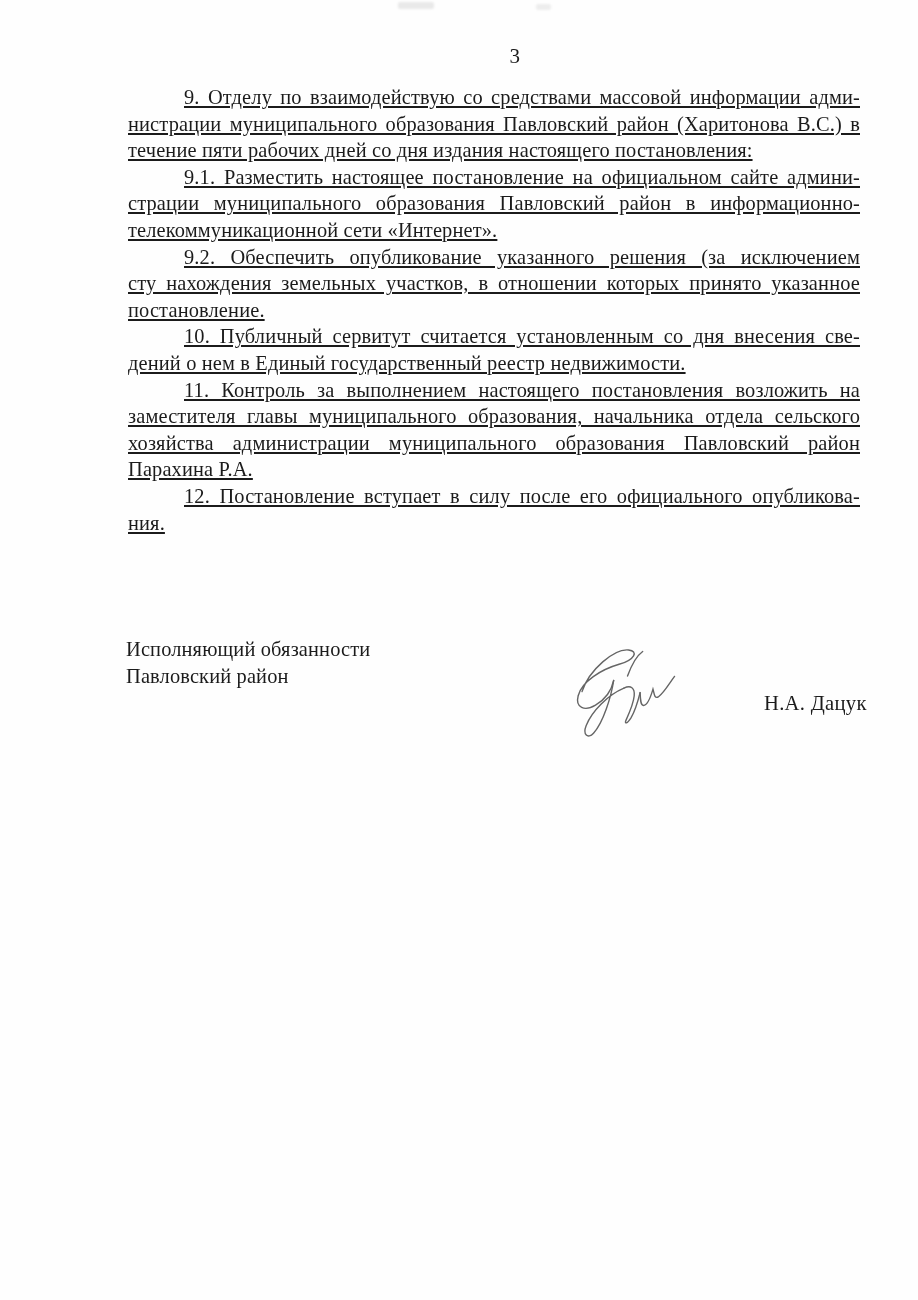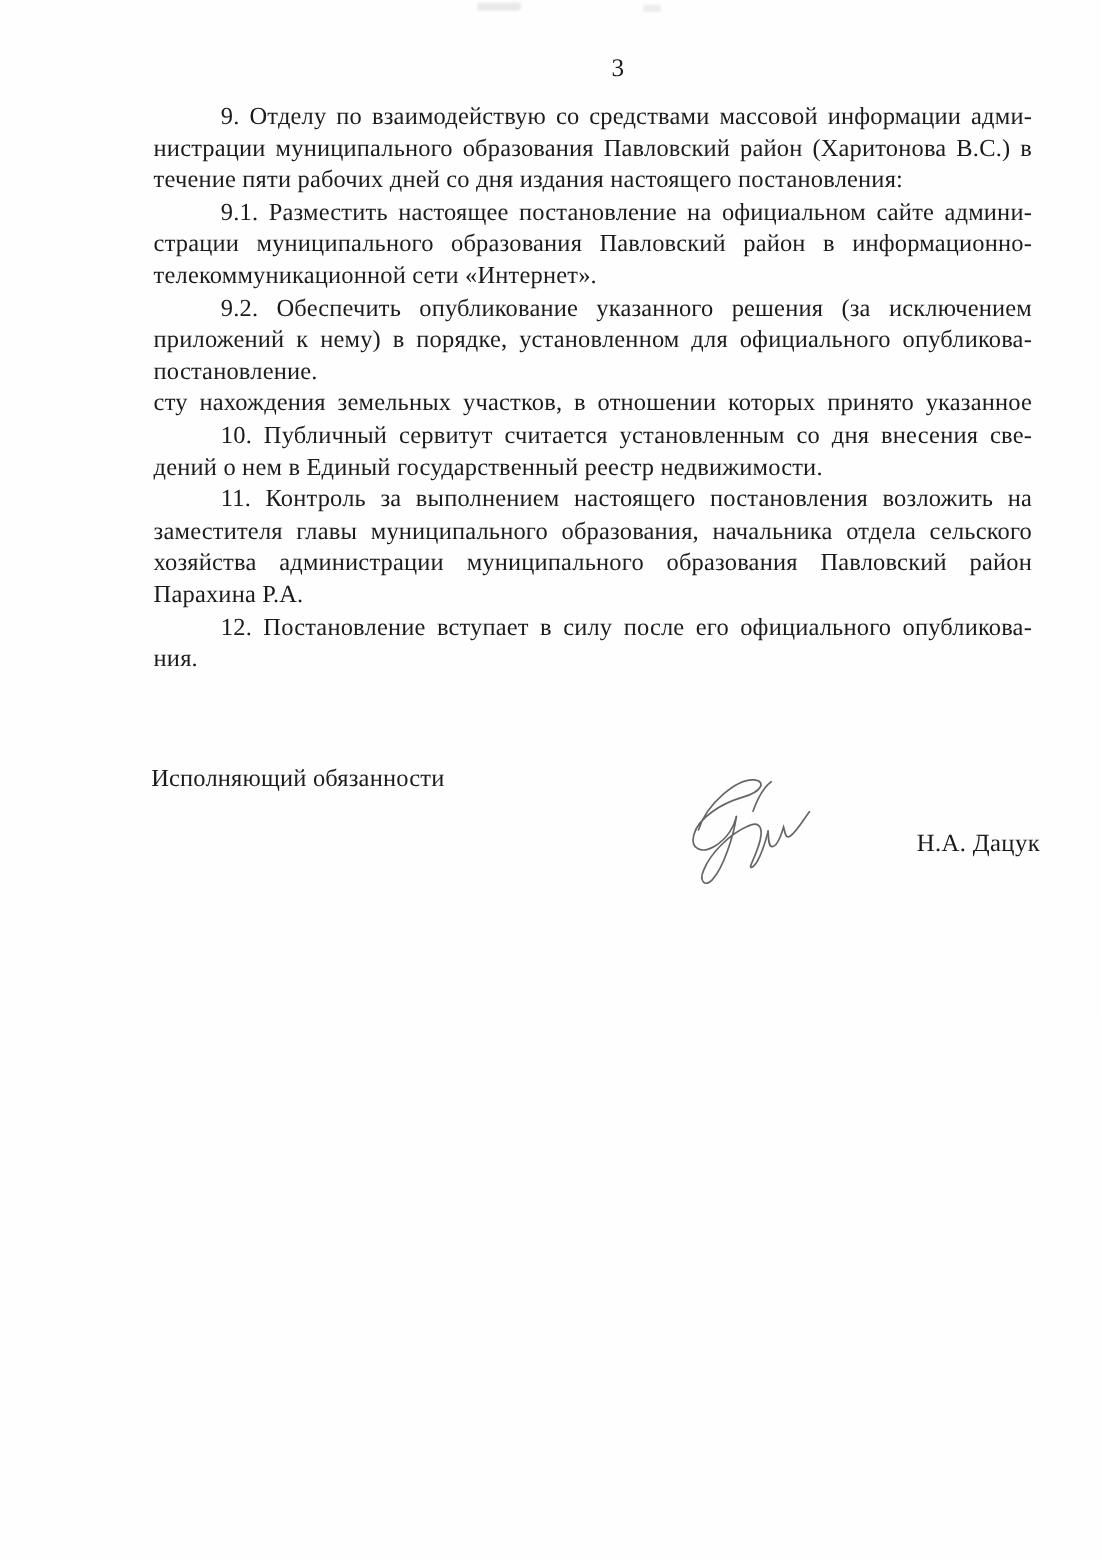--- a/index.html
+++ b/index.html
@@ -38,20 +38,21 @@
   }
 
   .text-block {
     position: absolute;
     left: 128px;
     top: 84px;
     width: 732px;
     font-size: 20.4px;
     line-height: 26.6px;
     letter-spacing: .15px;
+    text-decoration: underline;
   }
   .paragraph { margin: 0; }
   .line {
     text-align: justify;
     text-align-last: justify;
     white-space: normal;
   }
   .line.first { padding-left: 56px; }
   .line.last {
     text-align: center;
@@ -104,23 +105,22 @@
     </div>
 
     <div class="paragraph">
       <div class="line first">9.1. Разместить настоящее постановление на официальном сайте админи-</div>
       <div class="line">страции муниципального образования Павловский район в информационно-</div>
       <div class="line last">телекоммуникационной сети «Интернет».</div>
     </div>
 
     <div class="paragraph">
       <div class="line first">9.2. Обеспечить опубликование указанного решения (за исключением</div>
-      <div class="line">приложений к нему) в порядке, установленном для официального опубликова-</div>
+      <div class="line">сту нахождения земельных участков, в отношении которых принято указанное</div>
       <div class="line last">постановление.</div>
-      <div class="line">сту нахождения земельных участков, в отношении которых принято указанное</div>
     </div>
 
     <div class="paragraph">
       <div class="line first">10. Публичный сервитут считается установленным со дня внесения све-</div>
       <div class="line last">дений о нем в Единый государственный реестр недвижимости.</div>
     </div>
 
     <div class="paragraph">
       <div class="line first">11. Контроль за выполнением настоящего постановления возложить на</div>
       <div class="line">заместителя главы муниципального образования, начальника отдела сельского</div>
@@ -130,20 +130,21 @@
 
     <div class="paragraph">
       <div class="line first">12. Постановление вступает в силу после его официального опубликова-</div>
       <div class="line last">ния.</div>
     </div>
 
   </div>
 
   <div class="signature-block">
     <div>Исполняющий обязанности</div>
+    <div>Павловский район</div>
   </div>
 
   <div class="signature-mark">
     <svg viewBox="0 0 120 104" fill="none" xmlns="http://www.w3.org/2000/svg">
       <g stroke="#4a4a4a" stroke-width="1.4" stroke-linecap="round" fill="none" opacity="0.85">
         <path d="M14 52 C 22 30, 48 10, 62 12 C 72 13.5, 68 22, 52 26 C 34 30.5, 14 42, 10 56 C 6.5 68, 16 72, 27 66 C 38 60, 44 50, 46 42"></path>
         <path d="M46 42 C 43 58, 34 84, 24 94 C 18 100, 13 95, 17 86 C 23 72, 40 56, 56 50"></path>
         <path d="M56 50 C 63 47, 67 50, 66 58 C 65 66, 60 76, 57 82 C 55 86, 58 86, 62 80 C 67 72, 70 62, 72 55"></path>
         <path d="M72 55 C 72 62, 72 68, 75 68 C 79 68, 83 58, 85 52 C 86 56, 86 62, 90 60 C 96 56, 102 46, 107 40"></path>
         <path d="M60 38 C 64 28, 70 18, 76 14"></path>

